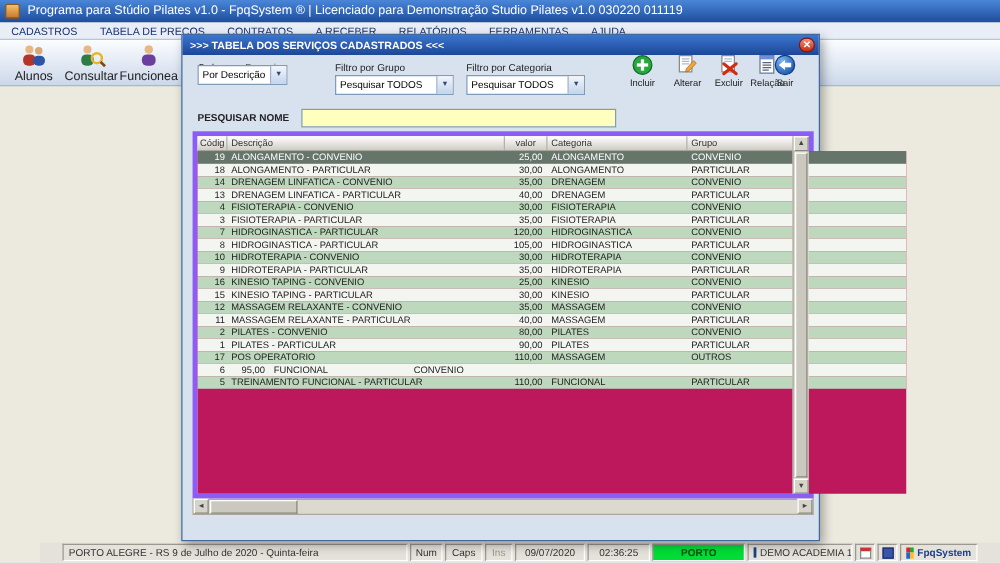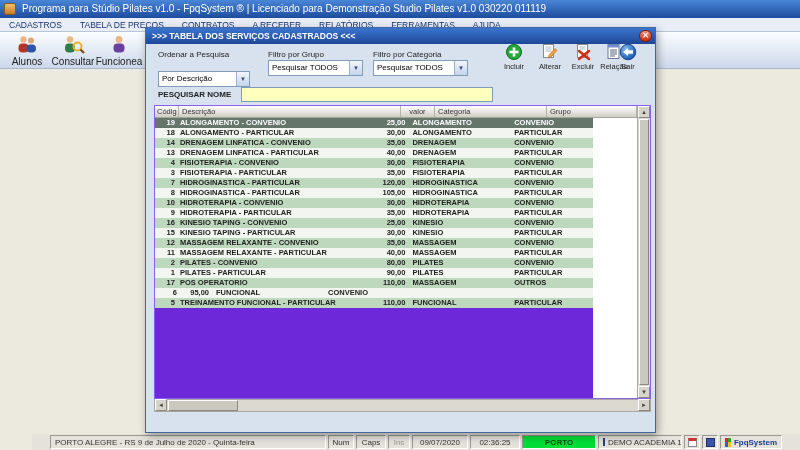--- a/index.html
+++ b/index.html
@@ -75,26 +75,26 @@
     background:linear-gradient(#f2f6fb,#c3d4eb); border-left:1px solid #9ab0cd;
     text-align:center; font-size:6px; line-height:14px; color:#34497a; }
   .act-btn { position:absolute; top:15px; width:32px; text-align:center; font-size:7.5px; color:#222; }
   .act-btn svg { display:block; margin:0 auto 1px; }
   .search-label { position:absolute; left:12px; top:62px; font-size:8px; font-weight:bold; color:#222; }
   .search-input { position:absolute; left:95px; top:59px; width:252px; height:15px;
     background:#ffffbe; border:1px solid #7f9db9; font-size:9px; padding:0 3px;
     font-family:"Liberation Sans",sans-serif; }
   
   .table-wrap { position:absolute; left:8px; top:77px; width:497px; height:294px;
-    border:1px solid #8b5cf6; background:#fff; }
+    border:4px solid #8b5cf6; background:#fff; }
   .thead { position:absolute; left:0; top:0; width:482px; height:12px; display:flex;
     background:linear-gradient(#ffffff,#cfcdc4); border-bottom:1px solid #a8a59c;
     font-size:7.5px; color:#333; }
   .thead span { border-right:1px solid #b5b2a8; line-height:11px; overflow:hidden; white-space:nowrap; }
-  .tbody { position:absolute; left:0; top:12px; width:438px; bottom:0; background:#6d28d9; overflow:hidden;font-weight:bold; }
+  .tbody { position:absolute; left:0; top:12px; width:567px; bottom:0; background:#be185d; overflow:hidden; }
   .trow { display:flex; height:10px; line-height:10px; font-size:7.5px; color:#222;
     white-space:nowrap; }
   .trow span { overflow:hidden; }
   .green { background:#bdd8bd; }
   .white { background:#f3f5f0; }
   .sel { background:#65756a; color:#fff; }
   .c-code { width:24px; text-align:right; padding-right:2px; }
   .c-desc { width:222px; padding-left:3px; }
   .c-val  { width:34px; text-align:right; padding-right:4px; }
   .c-cat  { width:112px; padding-left:3px; }
@@ -160,21 +160,21 @@
   </div>
 </div>
 
 <div class="dialog">
   <div class="dialog-title">
     <span>&gt;&gt;&gt; TABELA DOS SERVIÇOS CADASTRADOS &lt;&lt;&lt;</span>
     <span class="close-btn">✕</span>
   </div>
 
   <span class="flt-label" style="left:12px; top:22px;">Ordenar a Pesquisa</span>
-  <div class="combo" style="left:12px; top:43px; width:92px;">
+  <div class="combo" style="left:12px; top:24px; width:72px;">
     <span>Por Descrição</span>
     <span class="combo-arrow">▼</span>
   </div>
   <span class="flt-label" style="left:122px; top:22px;">Filtro por Grupo</span>
   <div class="combo" style="left:122px; top:32px; width:95px;">
     <span>Pesquisar TODOS</span>
     <span class="combo-arrow">▼</span>
   </div>
   <span class="flt-label" style="left:227px; top:22px;">Filtro por Categoria</span>
   <div class="combo" style="left:227px; top:32px; width:95px;">

